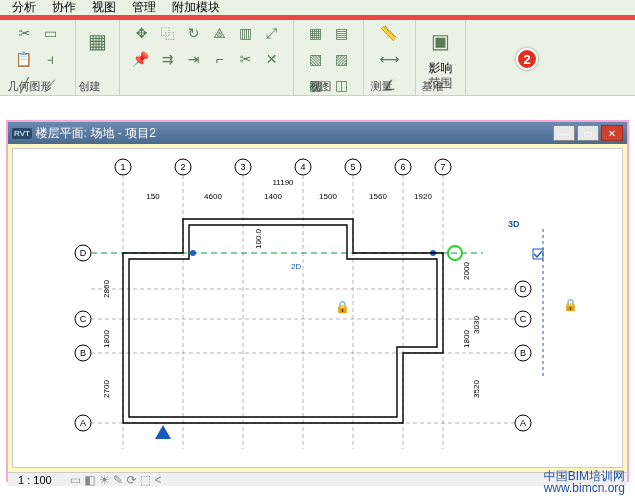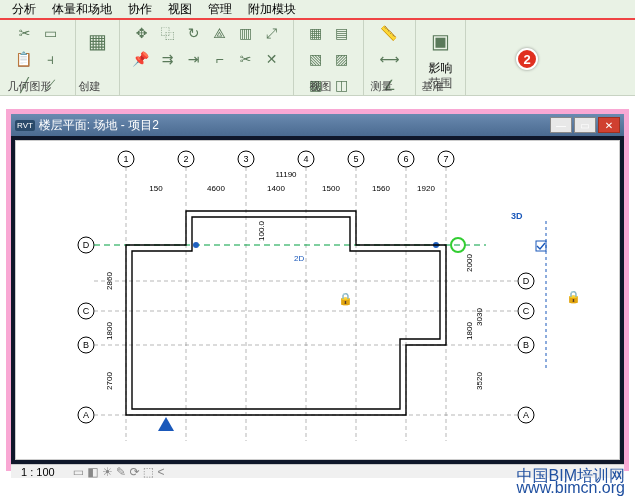--- a/index.html
+++ b/index.html
@@ -1,47 +1,46 @@
 <!DOCTYPE html>
 <html><head>
 <meta charset="utf-8">
 <style>
   * { margin:0; padding:0; box-sizing:border-box; }
   body { font-family:"Microsoft YaHei",Arial,sans-serif; font-size:12px; background:#fff; width:635px; height:500px; overflow:hidden; position:relative; }
-  .menubar { display:flex; background:#e9f2e5; border-bottom:2px solid #ef4444; height:20px; align-items:center; padding-left:4px; }
+  .menubar { display:flex; background:#e9f2e5; border-bottom:5px solid #ef4444; height:20px; align-items:center; padding-left:4px; }
   .menubar span { padding:0 8px; cursor:pointer; }
   .menubar .active { background:#d6e7d0; border:1px solid #b0c8a5; border-bottom:none;margin-top:48px; }
   .ribbon { display:flex; background:#e9f2e5; height:76px; border-bottom:1px solid #c8d3c3; position:relative; }
   .panel { border-right:1px solid #c8d3c3; padding:2px 4px 14px; display:flex; flex-direction:column; align-items:center; justify-content:flex-start; position:relative; }
   .panel-label { position:absolute; bottom:1px; left:0; right:16px; text-align:center; font-size:11px; color:#444; }
   .icons { display:flex; flex-wrap:wrap; gap:4px; align-items:center; justify-content:center; }
   .ic { width:22px; height:22px; display:flex; align-items:center; justify-content:center; font-size:14px; color:#5a7a5a; cursor:pointer; border:1px solid transparent; }
   .ic-big { width:38px; height:38px; font-size:20px; }
   .ic-stack { display:flex; flex-direction:column; align-items:center; cursor:pointer; min-width:40px; }
   .ic-stack span:last-child { font-size:12px; color:#444; line-height:12px;}
-  .docwin { margin:13px 6px 0 6px; border:5px solid #f9a8d4; background:#0f172a; height:362px; position:relative; }
+  .docwin { margin:24px 6px 0 6px; border:2px solid #f9a8d4; background:#fef9c3; height:362px; position:relative; }
   .titlebar { background:linear-gradient(#6a8ab0,#4a6a90); color:#fff; height:22px; display:flex; align-items:center; padding:0 4px; font-size:12px; }
   .titlebar .rvt { background:#2a4a6a; font-size:8px; padding:1px 2px; margin-right:4px; border-radius:2px;}
   .winbtns { margin-left:auto; display:flex; gap:2px; }
   .winbtns div { width:22px; height:16px; background:#e8e8e8; border:1px solid #888; display:flex; align-items:center; justify-content:center; font-size:10px; cursor:pointer; }
   .winbtns .close { background:#d04030; color:#fff; border-color:#a03020;}
   .canvas { position:relative; height:320px; background:#fff; overflow:hidden; border:1px solid #ccc; margin:4px;}
   .scroll-h { height:14px; background:#f0f0f0; border-top:1px solid #ccc; display:flex; align-items:center;text-align:right; }
   .scroll-h .scale { margin:0 10px; font-size:11px; }
   svg.plan { position:absolute; top:0; left:0; }
   .badge { position:absolute; width:22px; height:22px; border-radius:50%; background:#e03020; color:#fff; display:flex; align-items:center; justify-content:center; font-weight:bold; font-size:13px; border:2px solid #fff; box-shadow:0 0 3px rgba(0,0,0,.4);}
   .arrow-annot { position:absolute; pointer-events:none; }
-  .corner { position:absolute; bottom:6px; right:10px; font-size:16px; color:#2050a0; text-align:right; line-height:12px;}
+  .corner { position:absolute; bottom:6px; right:10px; font-size:12px; color:#2050a0; text-align:right; line-height:12px;}
 </style>
 </head>
 <body>
 
 <div class="menubar">
   <span>分析</span>
-  <span>体量和场地</span>
   <span>协作</span>
   <span>视图</span>
   <span>管理</span>
   <span>附加模块</span>
   <span class="active">修改 | 轴网</span>
 </div>
 
 <div class="ribbon">
   <div class="panel" style="width:76px">
     <div class="icons">

